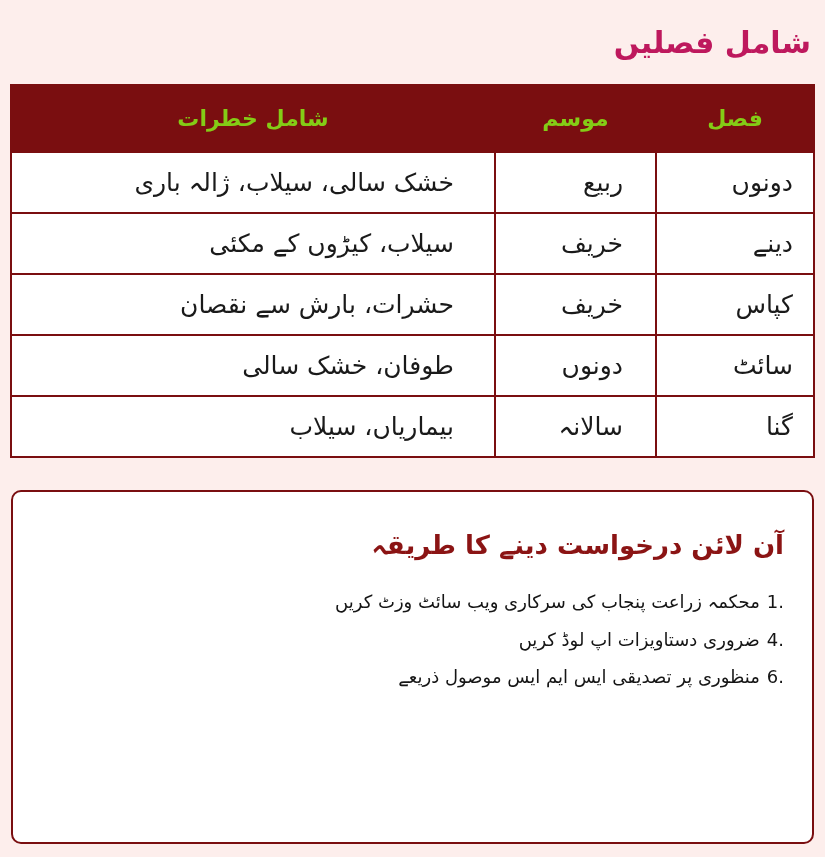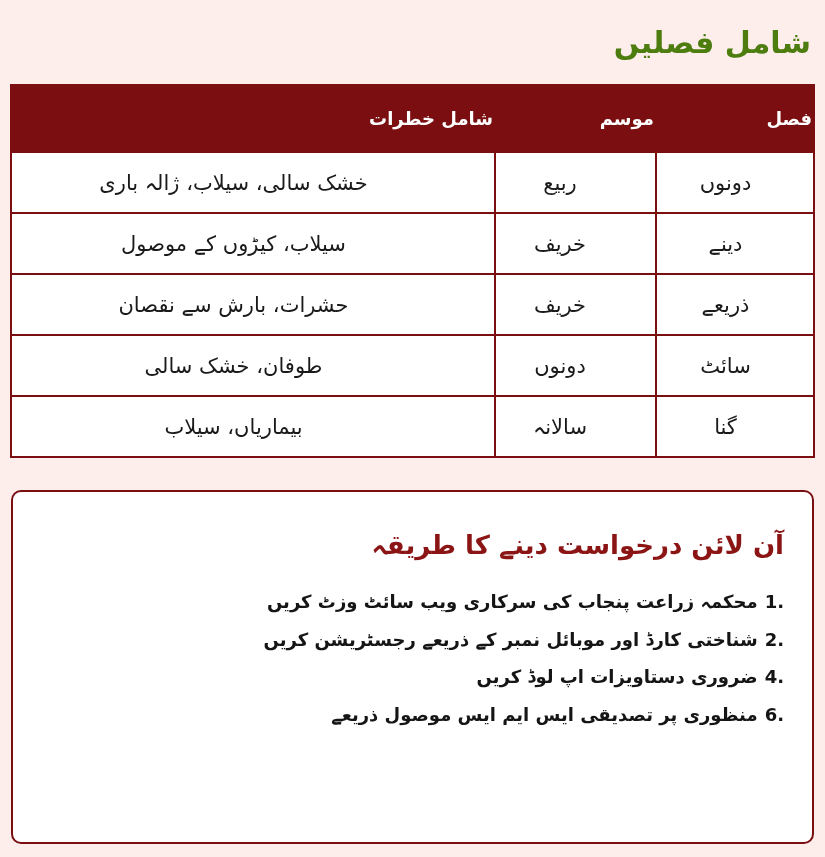--- a/index.html
+++ b/index.html
@@ -8,50 +8,50 @@
   }
   body {
     width: 825px;
     height: 857px;
     background: #fdeeec;
     font-family: "DejaVu Sans", sans-serif;
     direction: rtl;
     overflow: hidden;
   }
   .page-title {
-    color: #4d7c0f;
+    color: #be185d;
     font-size: 30px;
     font-weight: bold;
     text-align: right;
     padding: 22px 14px 0 0;
     margin: 0 0 20px 0;
     line-height: 1.4;
   }
   table.crops {
     width: 805px;
     margin: 0 10px;
     border-collapse: collapse;
     background: #ffffff;
     table-layout: fixed;
   }
   table.crops th {
     background: #7a0e10;
-    color: #ffffff;
-    font-size: 18px;
+    color: #84cc16;
+    font-size: 22px;
     font-weight: bold;
     height: 63px;
-    text-align: right;
+    text-align: center;
     border: 2px solid #7a0e10;
   }
   table.crops td {
     border: 2px solid #7a0e10;
     height: 57px;
-    font-size: 21px;
+    font-size: 25px;
     color: #1a1a1a;
-    text-align: center;
+    text-align: right;
     vertical-align: middle;
     background: #ffffff;
   }
   td.col-crop   { padding-right: 20px; }
   td.col-season { padding-right: 32px; }
   td.col-risks  { padding-right: 40px; }
   .apply-box {
     margin: 32px 11px 0 11px;
     background: #ffffff;
     border: 2px solid #7a0e10;
@@ -69,21 +69,20 @@
     line-height: 1.5;
   }
   .steps {
     text-align: right;
   }
   .step {
     font-size: 18px;
     color: #151515;
     margin-bottom: 15px;
     line-height: 1.25;
-    font-weight: bold;
   }
   .step-num {
     direction: ltr;
     unicode-bidi: isolate;
     margin-left: 7px;
   }
 </style>
 </head>
 <body>
 
@@ -104,24 +103,24 @@
   </thead>
   <tbody>
     <tr>
       <td class="col-crop">دونوں</td>
       <td class="col-season">ربیع</td>
       <td class="col-risks">خشک سالی، سیلاب، ژالہ باری</td>
     </tr>
     <tr>
       <td class="col-crop">دینے</td>
       <td class="col-season">خریف</td>
-      <td class="col-risks">سیلاب، کیڑوں کے موصول</td>
+      <td class="col-risks">سیلاب، کیڑوں کے مکئی</td>
     </tr>
     <tr>
-      <td class="col-crop">ذریعے</td>
+      <td class="col-crop">کپاس</td>
       <td class="col-season">خریف</td>
       <td class="col-risks">حشرات، بارش سے نقصان</td>
     </tr>
     <tr>
       <td class="col-crop">سائٹ</td>
       <td class="col-season">دونوں</td>
       <td class="col-risks">طوفان، خشک سالی</td>
     </tr>
     <tr>
       <td class="col-crop">گنا</td>
@@ -131,22 +130,19 @@
   </tbody>
 </table>
 
 <div class="apply-box">
   <h2 class="apply-title">آن لائن درخواست دینے کا طریقہ</h2>
   <div class="steps">
     <div class="step">
       <span class="step-num">1.</span><span>محکمہ زراعت پنجاب کی سرکاری ویب سائٹ وزٹ کریں</span>
     </div>
     <div class="step">
-      <span class="step-num">2.</span><span>شناختی کارڈ اور موبائل نمبر کے ذریعے رجسٹریشن کریں</span>
-    </div>
-    <div class="step">
       <span class="step-num">4.</span><span>ضروری دستاویزات اپ لوڈ کریں</span>
     </div>
     <div class="step">
       <span class="step-num">6.</span><span>منظوری پر تصدیقی ایس ایم ایس موصول ذریعے</span>
     </div>
   </div>
 </div>
 
 </body></html>

